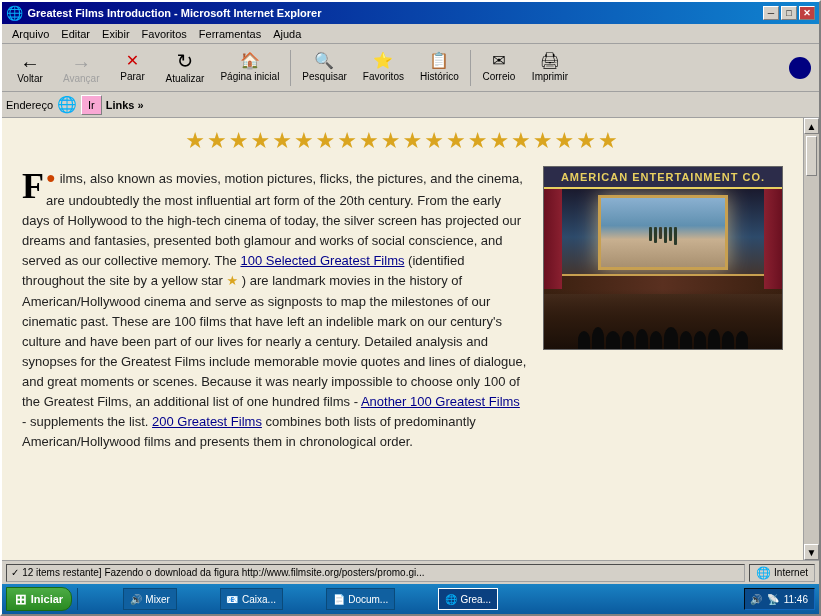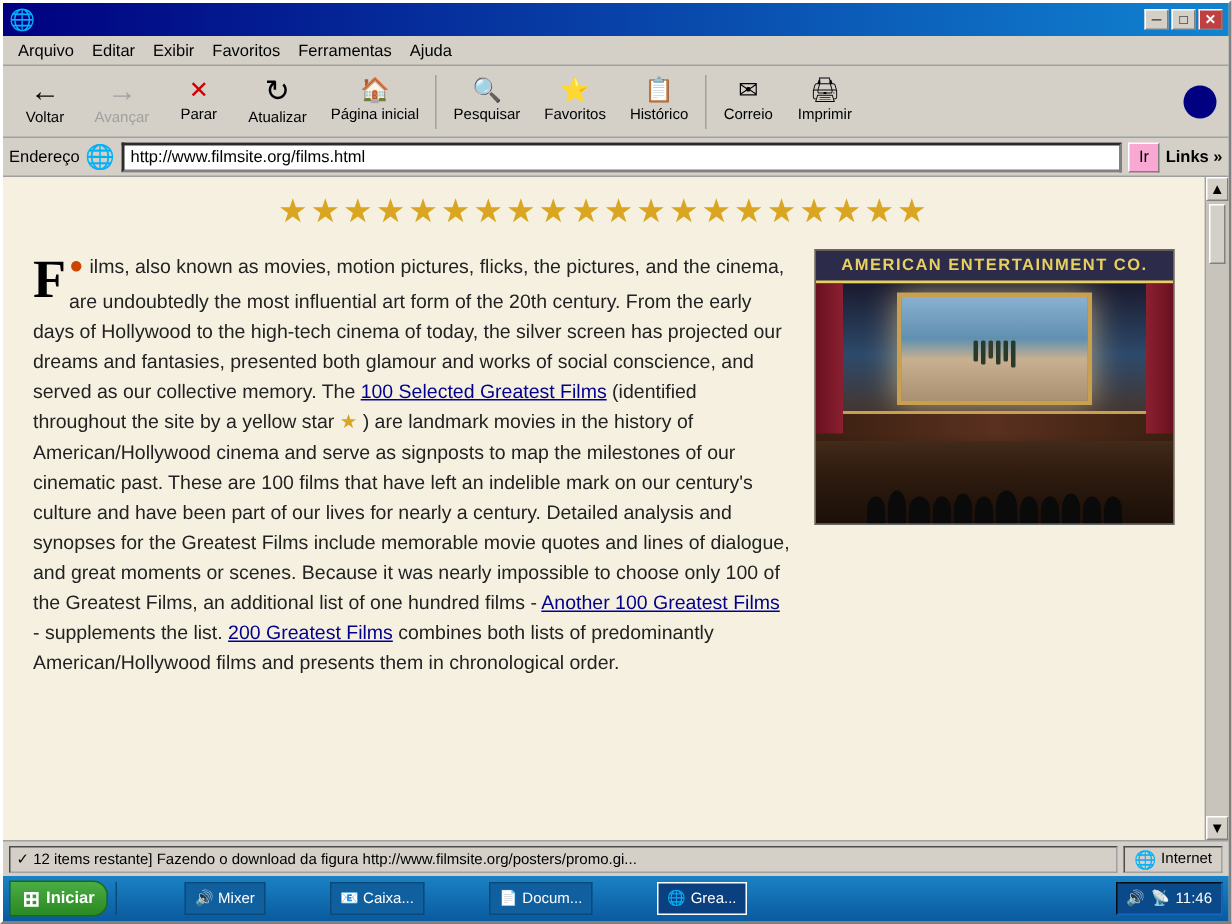--- a/index.html
+++ b/index.html
@@ -356,20 +356,21 @@
     }
   </style>
 </head>
 <body>
 
 <div class="window">
 
   <div class="title-bar">
     <div class="title-bar-left">
       <span style="font-size:14px;">🌐</span>
+      <span>Greatest Films Introduction - Microsoft Internet Explorer</span>
     </div>
     <div class="title-bar-buttons">
       <div class="tb-btn">─</div>
       <div class="tb-btn">□</div>
       <div class="tb-btn" style="background:#c04040;color:white;">✕</div>
     </div>
   </div>
 
   <div class="menu-bar">
     <span class="menu-item">Arquivo</span>
@@ -423,21 +424,20 @@
       <span class="toolbar-icon" style="font-size:16px;">🖨</span>
       <span>Imprimir</span>
     </div>
     <div style="flex:1;"></div>
     <div style="width:22px;height:22px;background:#000080;border-radius:50%;margin-right:4px;"></div>
   </div>
 
   <div class="address-bar">
     <span class="address-label">Endereço</span>
     <span style="font-size:16px;">🌐</span>
-    <input class="address-input" type="text" value="http://www.filmsite.org/films.html" style="">
     <button class="address-go-btn">Ir</button>
     <span class="links-btn">Links »</span>
   </div>
 
   <div class="content-area">
     <div class="page-content">
 
       <div class="stars-row">
         ★★★★★★★★★★★★★★★★★★★★
       </div>

